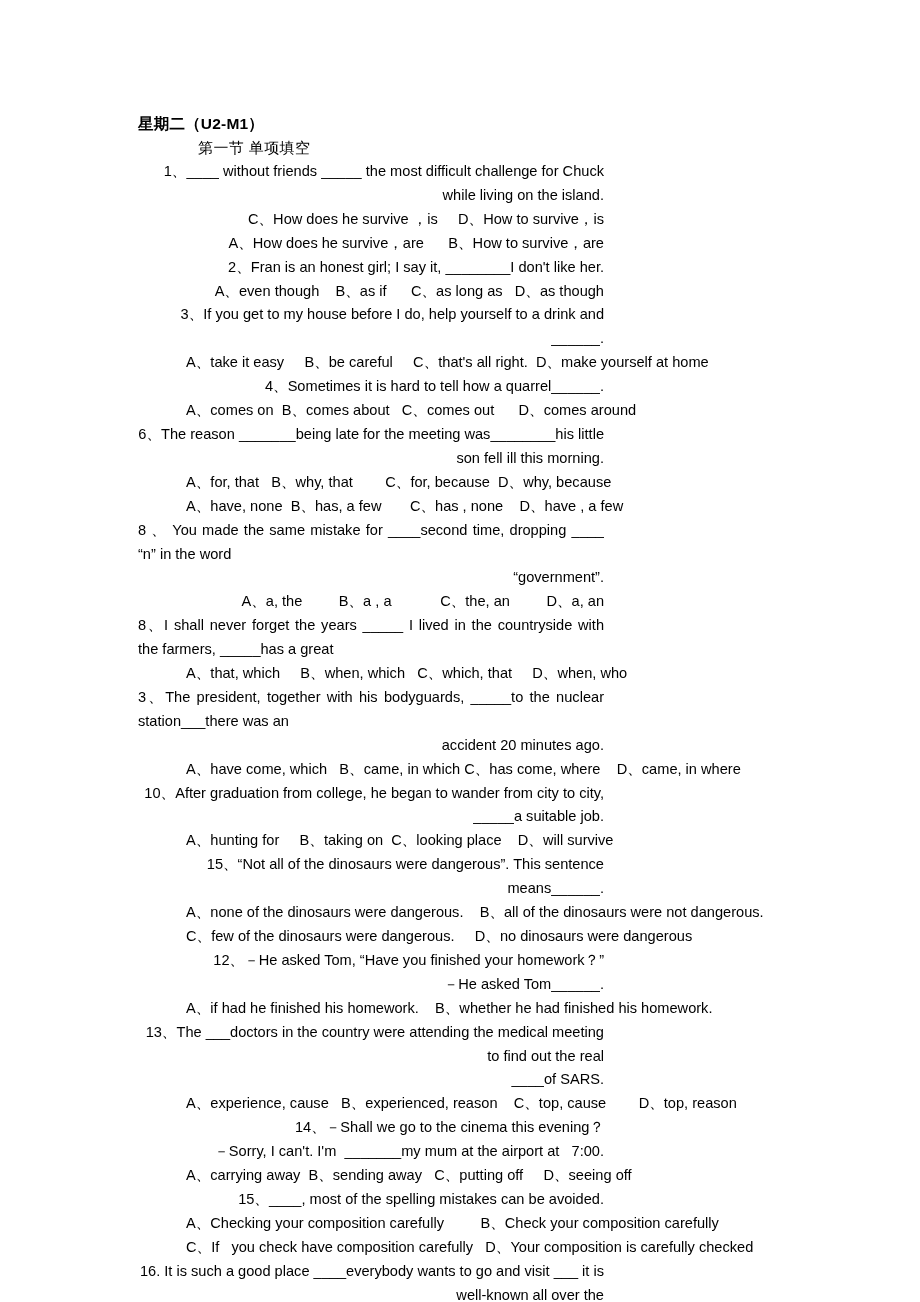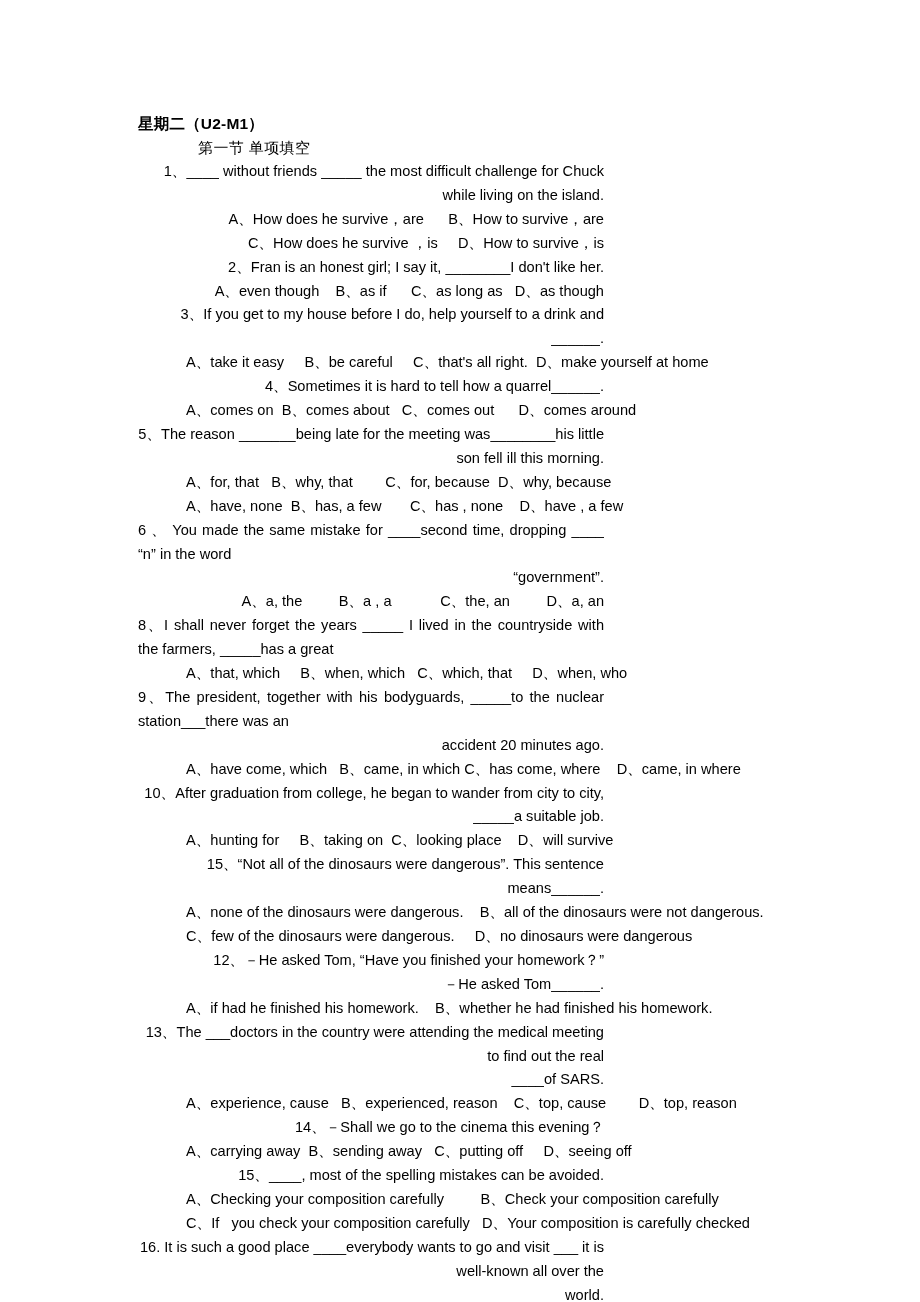--- a/index.html
+++ b/index.html
@@ -72,65 +72,65 @@
 <body>
 
 <div class="page">
 
   <div class="doc-title">星期二（U2-M1）</div>
 
   <div class="section-head">第一节    单项填空</div>
 
   <div class="q">
     <div class="stem">1、____ without friends _____ the most difficult challenge for Chuck while living on the island.</div>
+    <div class="opts">C、How does he survive ，is     D、How to survive，is</div>
     <div class="opts">A、How does he survive，are      B、How to survive，are</div>
-    <div class="opts">C、How does he survive ，is     D、How to survive，is</div>
   </div>
 
   <div class="q">
     <div class="stem">2、Fran is an honest girl; I say it, ________I don't like her.</div>
     <div class="opts">A、even though    B、as if      C、as long as   D、as though</div>
   </div>
 
   <div class="q">
     <div class="stem">3、If you get to my house before I do, help yourself to a drink and  ______.</div>
     <div class="opts">A、take it easy     B、be careful     C、that's all right.  D、make yourself at home</div>
   </div>
 
   <div class="q">
     <div class="stem">4、Sometimes it is hard to tell how a quarrel______.</div>
     <div class="opts">A、comes on  B、comes about   C、comes out      D、comes around</div>
   </div>
 
   <div class="q">
-    <div class="stem">5、The reason _______being late for the meeting was________his little son fell ill this morning.</div>
+    <div class="stem">6、The reason _______being late for the meeting was________his little son fell ill this morning.</div>
     <div class="opts">A、for, that   B、why, that        C、for, because  D、why, because</div>
   </div>
 
   <div class="q">
     <div class="opts">A、have, none  B、has, a few       C、has , none    D、have , a few</div>
   </div>
 
   <div class="q justify">
-    <div class="stem">6 、 You made the same mistake for  ____second time, dropping  ____  “n” in the word</div>
+    <div class="stem">8 、 You made the same mistake for  ____second time, dropping  ____  “n” in the word</div>
   </div>
   <div class="q">
     <div class="cont">“government”.</div>
     <div class="opts">A、a, the         B、a , a            C、the, an         D、a, an</div>
   </div>
 
   <div class="q justify">
     <div class="stem">8、I shall never forget the years  _____ I lived in the countryside with the farmers,  _____has a great</div>
   </div>
   <div class="q">
     <div class="opts">A、that, which     B、when, which   C、which, that     D、when, who</div>
   </div>
 
   <div class="q justify">
-    <div class="stem">9、The president, together with his bodyguards,  _____to the nuclear station___there was an</div>
+    <div class="stem">3、The president, together with his bodyguards,  _____to the nuclear station___there was an</div>
   </div>
   <div class="q">
     <div class="cont">accident 20 minutes ago.</div>
     <div class="opts">A、have come, which   B、came, in which C、has come, where    D、came, in where</div>
   </div>
 
   <div class="q">
     <div class="stem">10、After graduation from college, he began to wander from city to city,  _____a suitable job.</div>
     <div class="opts">A、hunting for     B、taking on  C、looking place    D、will survive</div>
   </div>
@@ -148,27 +148,28 @@
   </div>
 
   <div class="q">
     <div class="stem">13、The  ___doctors in the country were attending the medical meeting to find out the real</div>
     <div class="cont-ind">____of SARS.</div>
     <div class="opts">A、experience, cause   B、experienced, reason    C、top, cause        D、top, reason</div>
   </div>
 
   <div class="q">
     <div class="stem">14、－Shall we go to the cinema this evening？</div>
+    <div class="cont-ind2">－Sorry, I can't. I'm  _______my mum at the airport at   7:00.</div>
     <div class="opts">A、carrying away  B、sending away   C、putting off     D、seeing off</div>
   </div>
 
   <div class="q">
     <div class="stem">15、____, most of the spelling mistakes can be avoided.</div>
     <div class="opts">A、Checking your composition carefully         B、Check your composition carefully</div>
-    <div class="opts">C、If   you check your composition carefully   D、Your composition is carefully checked</div>
+    <div class="opts">C、If   you check have composition carefully   D、Your composition is carefully checked</div>
   </div>
 
   <div class="q">
     <div class="stem">16. It is such a good place ____everybody wants to go and visit ___ it is well-known all over the</div>
     <div class="cont-ind">world.</div>
   </div>
 
 </div>
 
 </body></html>

